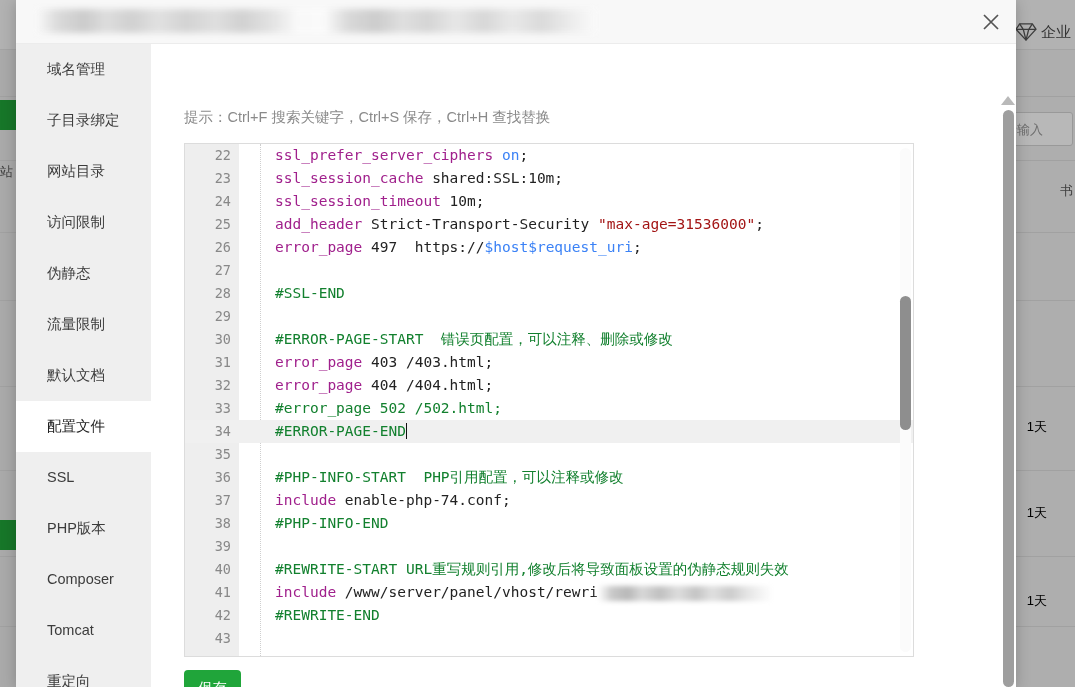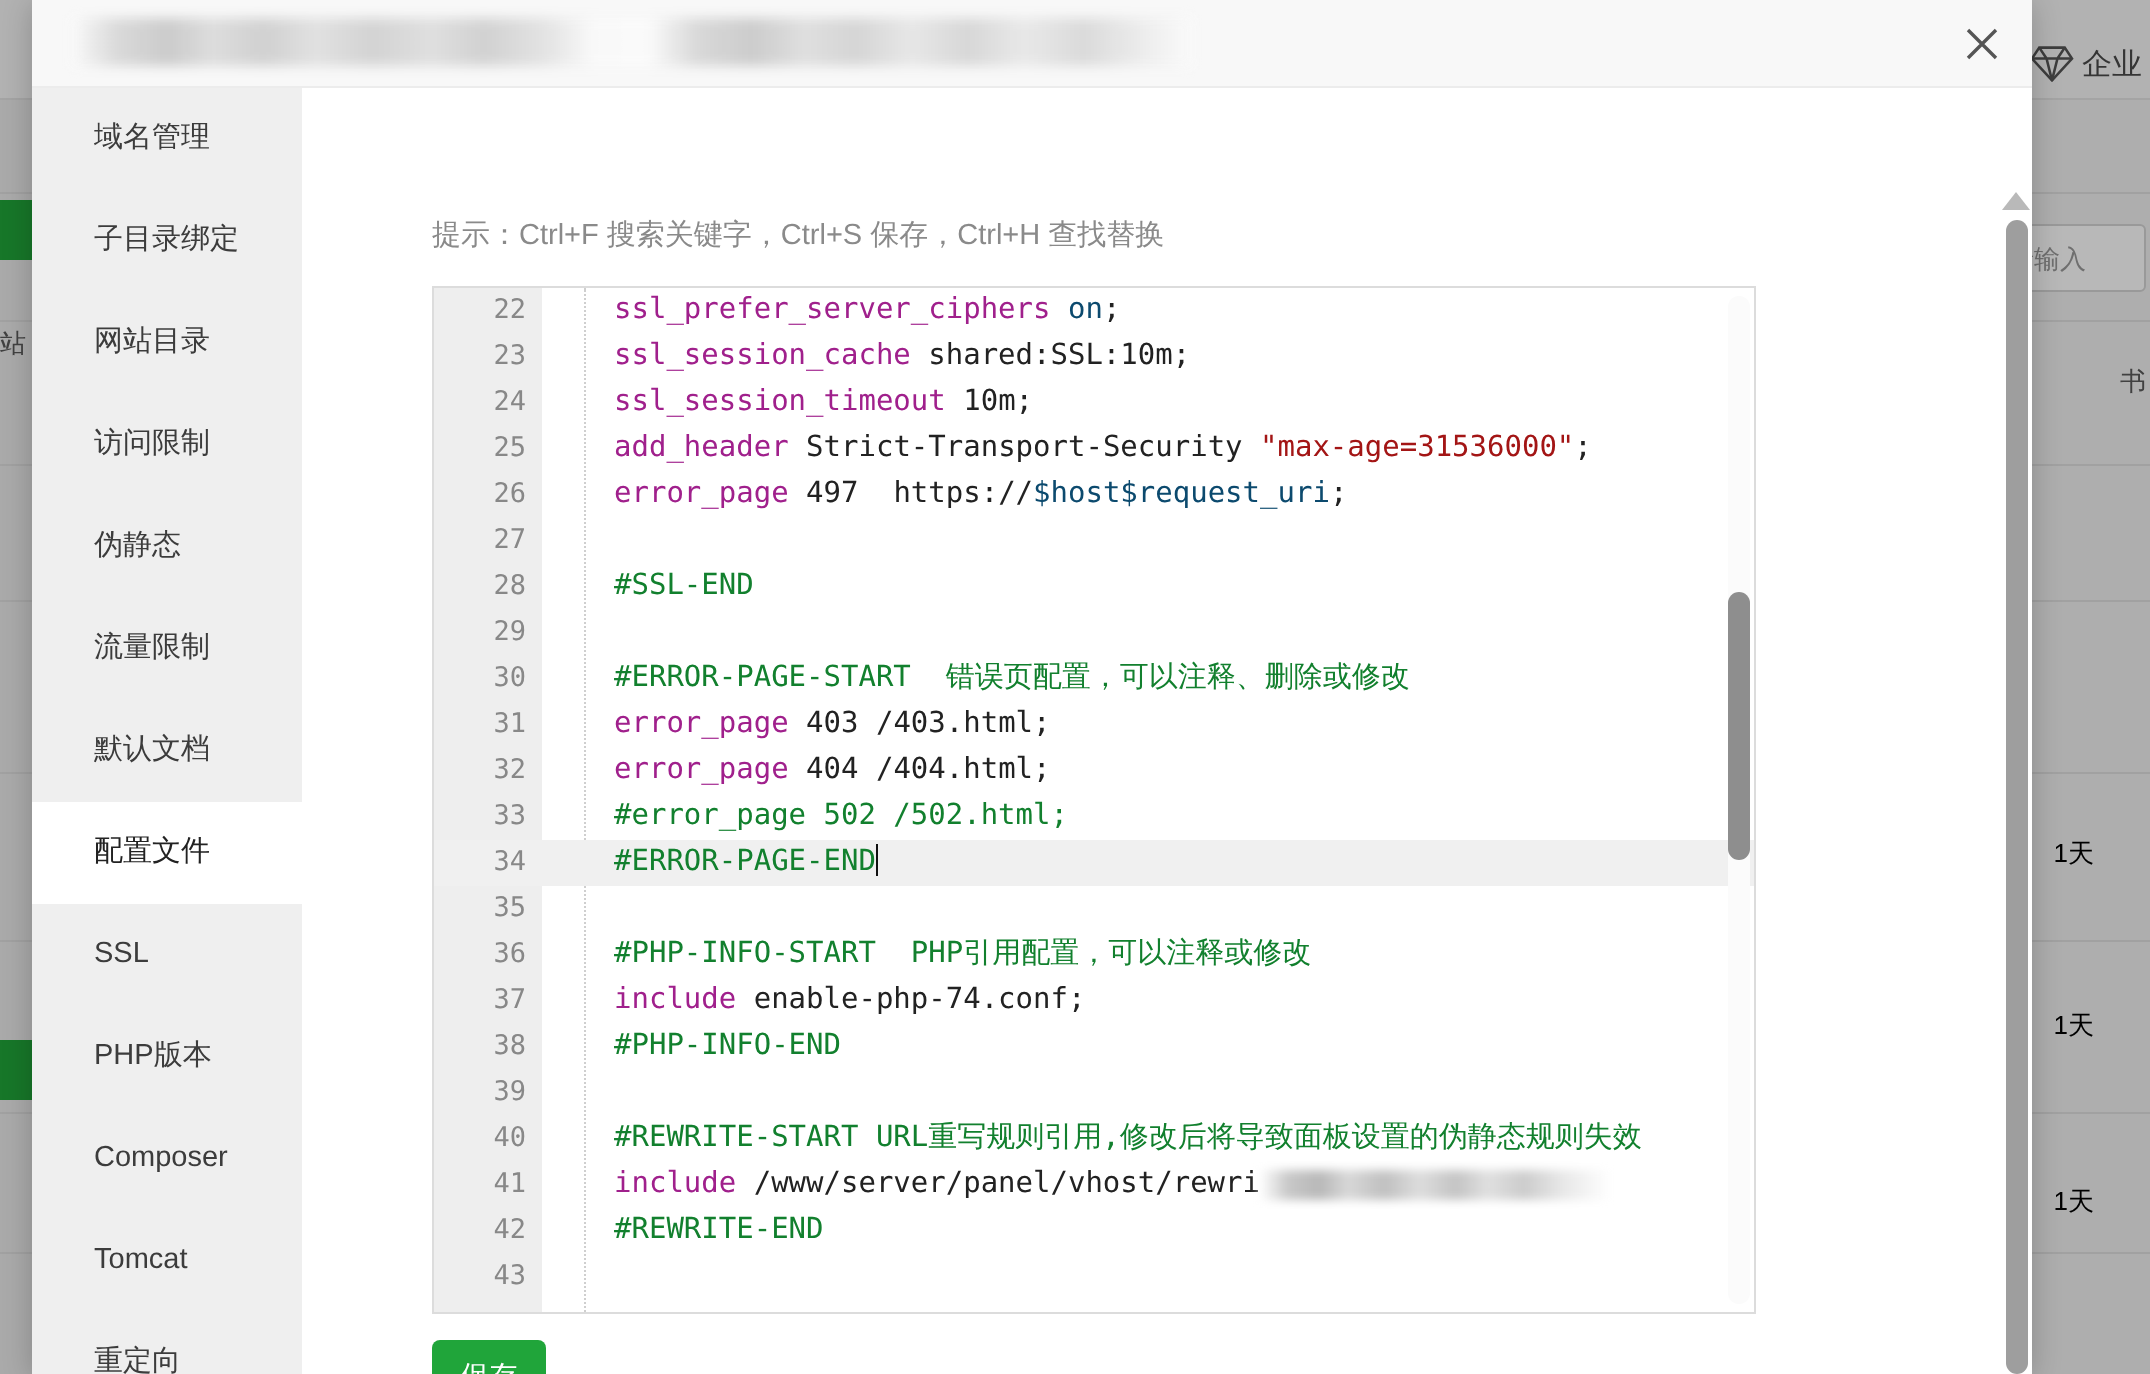--- a/index.html
+++ b/index.html
@@ -80,21 +80,21 @@
     filter: blur(3px);
     opacity: 0.95;
   }
   #modal-close {
     position: absolute; right: 10px; top: 7px;
     width: 30px; height: 30px;
     display: flex; align-items: center; justify-content: center;
     cursor: pointer; color: #555;
   }
   #modal-body {
-    position: relative; height: 643px; display: flex; gap: 32px;
+    position: relative; height: 643px; display: flex;
   }
 
   
   #side {
     width: 135px; height: 643px;
     background: #efefef;
     flex: 0 0 135px;
     position: relative; overflow: hidden;
   }
   .side-item {
@@ -131,21 +131,21 @@
   }
   #outer-scroll-thumb {
     position: absolute; right: 2px; top: 66px;
     width: 11px; height: 577px;
     background: #9e9e9e; border-radius: 6px;
   }
 
   
   #editor-wrap {
     position: absolute; left: 33px; top: 99px;
-    width: 662px; height: 514px;
+    width: 730px; height: 514px;
     border: 1px solid #dcdcdc;
     background: #fff;
     overflow: hidden;
   }
   #editor {
     position: absolute; left: 0; top: 0;
     width: 766px; height: 512px;
     overflow: hidden;
     font-family: "DejaVu Sans Mono", monospace;
     font-size: 14.5px;
@@ -168,21 +168,21 @@
     position: absolute; left: 0; top: 0;
     width: 46px; text-align: right;
     color: #888; font-size: 13.5px; line-height: 23px;
   }
   .code {
     position: absolute; left: 90px; top: 0; line-height: 23px;
   }
   .kw   { color: #a0208c; }
   .cm   { color: #12802e; }
   .str  { color: #a31515; }
-  .var  { color: #0c4a6e; }
+  .var  { color: #3b82f6; }
   .pl   { color: #222; }
   .caret {
     display: inline-block; width: 0;
     border-left: 1.5px solid #111;
     height: 16px; vertical-align: -3px;
     margin-left: 0px;
   }
   .blurtext {
     display: inline-block; vertical-align: middle;
     height: 15px; width: 175px;

